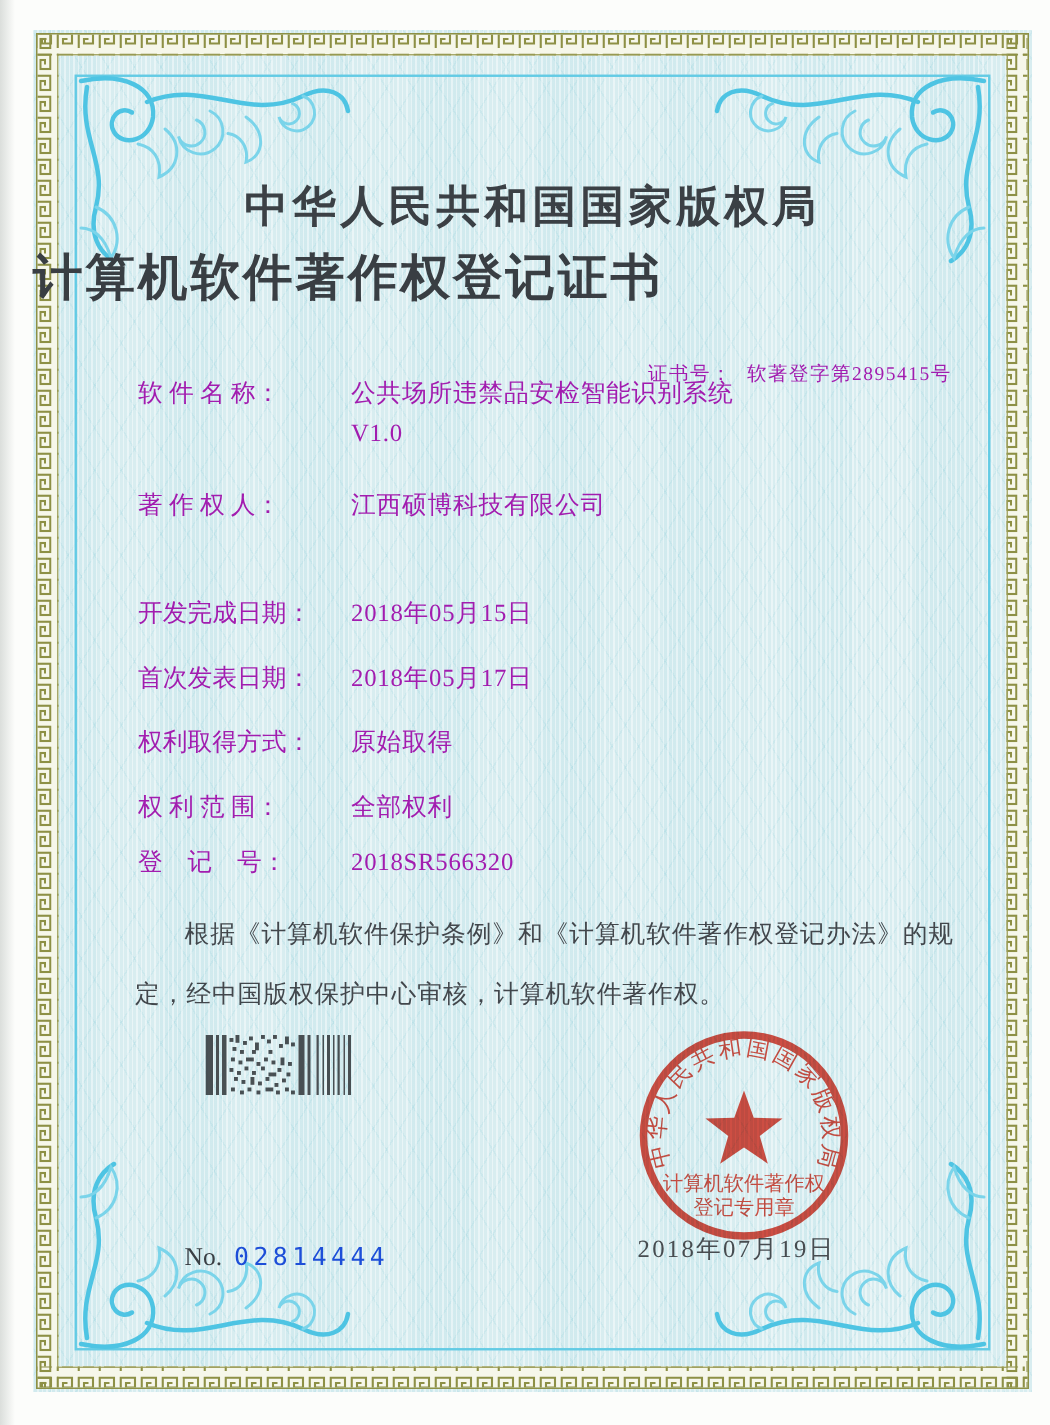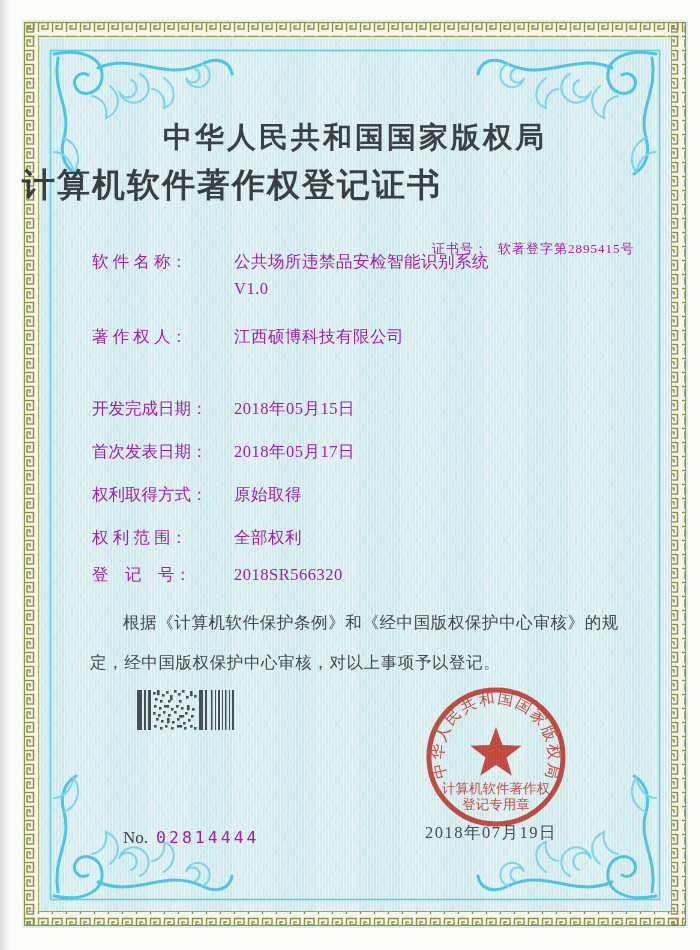--- a/index.html
+++ b/index.html
@@ -58,21 +58,21 @@
     mix-blend-mode:multiply;}
   .issue-date{
     position:absolute;left:403px;top:802px;z-index:3;
     font-size:16.5px;letter-spacing:1.5px;color:#474c50;
   }
   .serial{
     position:absolute;left:101px;top:808px;z-index:3;font-size:17px;color:#3a3f44;
   }
   .serial .num{
     font-family:"DejaVu Sans Mono","Liberation Mono",monospace;
-    color:#a21caf;letter-spacing:3px;margin-left:8px;font-size:16.5px;
+    color:#1d4ed8;letter-spacing:3px;margin-left:8px;font-size:16.5px;
   }
 </style>
 </head>
 <body>
 
 <div class="page-edge"></div>
 
 <div class="cert">
   <div class="texture"></div>
 
@@ -154,21 +154,21 @@
       <div class="row r6">
         <span class="label">权 利 范 围：</span>
         <span class="value">全部权利</span>
       </div>
       <div class="row r7">
         <span class="label">登　记　号：</span>
         <span class="value">2018SR566320</span>
       </div>
     </div>
 
-    <p class="statement">根据《计算机软件保护条例》和《经中国版权保护中心审核》的规定，经中国版权保护中心审核，对以上事项予以登记。</p>
+    <p class="statement">根据《计算机软件保护条例》和《计算机软件著作权登记办法》的规定，经中国版权保护中心审核，计算机软件著作权。</p>
 
     <svg class="barcode" viewBox="0 0 100 44" aria-hidden="true">
       <g fill="#2f3438" opacity="0.85">
         <rect x="0" y="2" width="5" height="40"></rect>
           <rect x="7" y="2" width="2" height="40"></rect>
         <rect x="11" y="2" width="3" height="40"></rect>
         <rect x="16" y="4" width="2.6" height="2.6"></rect>
           <rect x="20" y="2" width="2.6" height="5.2"></rect>
         <rect x="25" y="6" width="2.6" height="2.6"></rect>
           <rect x="18" y="10" width="2.6" height="2.6"></rect>

